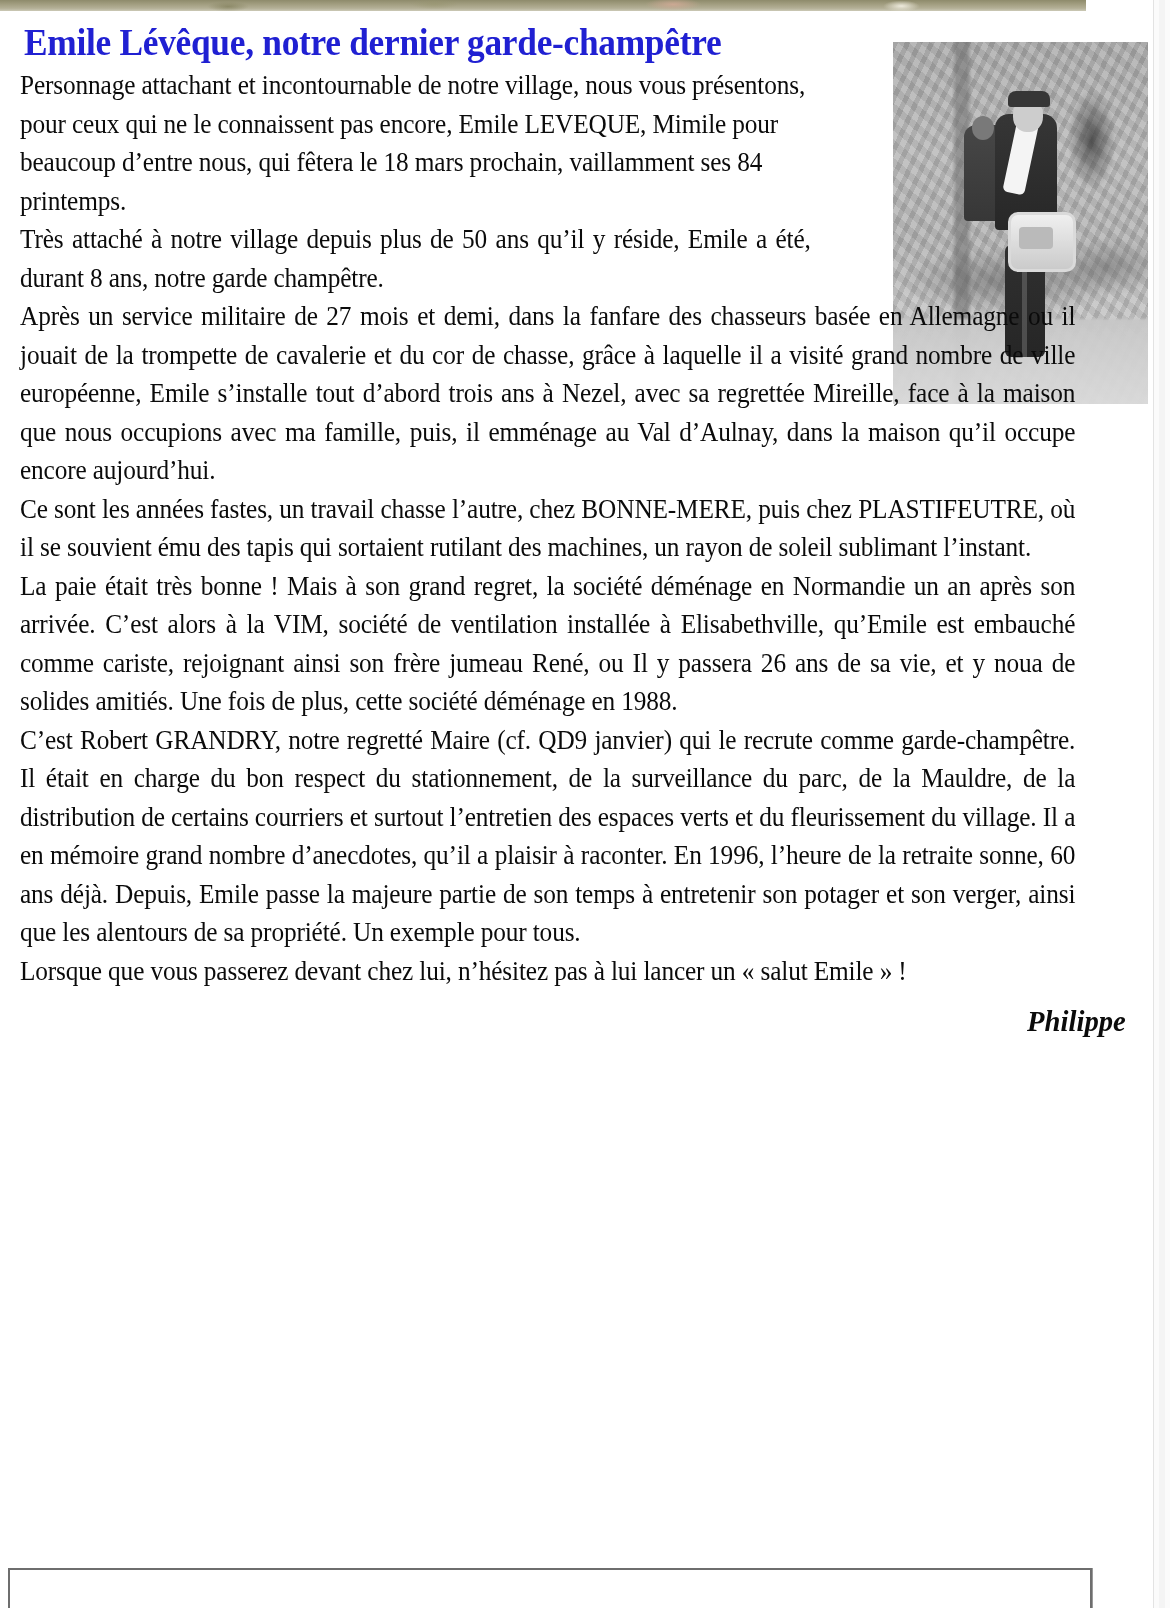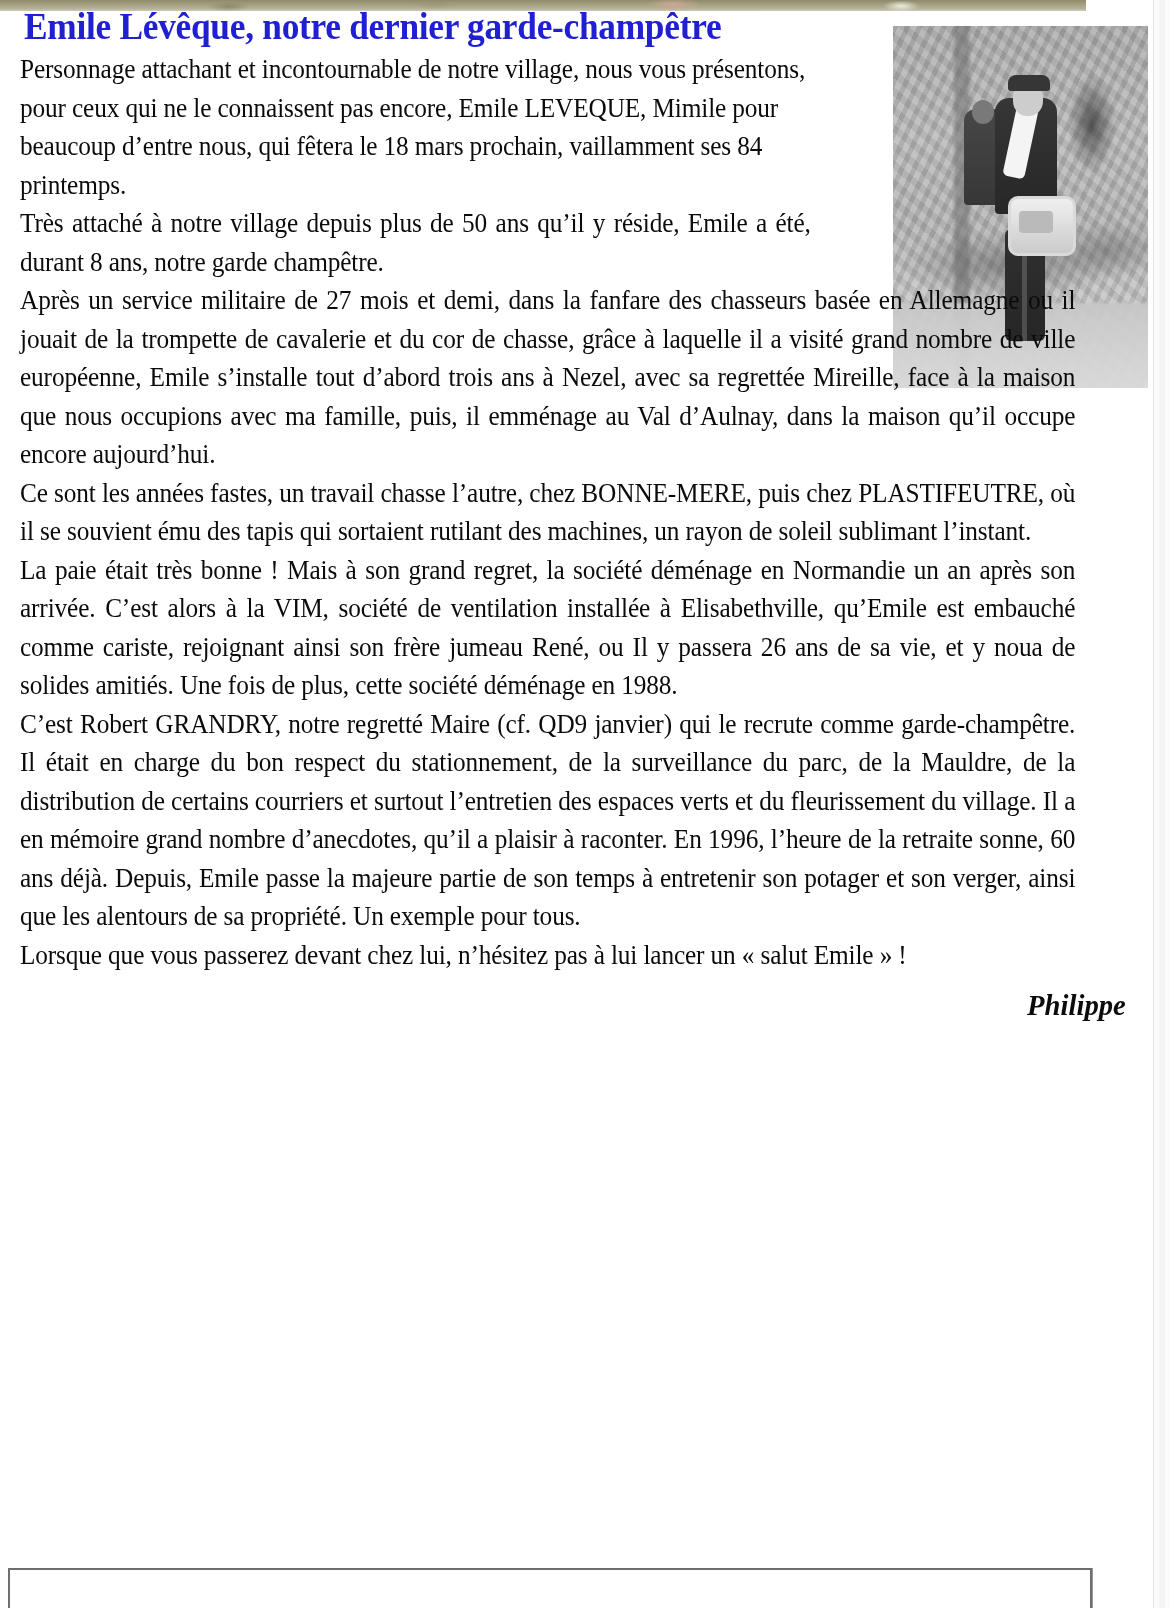--- a/index.html
+++ b/index.html
@@ -54,21 +54,21 @@
     left: 5px;
     width: 6px;
     height: 1608px;
     background: #f4f4f4;
   }
 
   
   #content {
     position: absolute;
     left: 20px;
-    top: 4px;
+    top: 20px;
     width: 1060px;
   }
 
   
   #headline {
     color: #2020d2;
     font-family: "Liberation Serif", "DejaVu Serif", serif;
     font-weight: bold;
     font-size: 38px;
     line-height: 44px;

